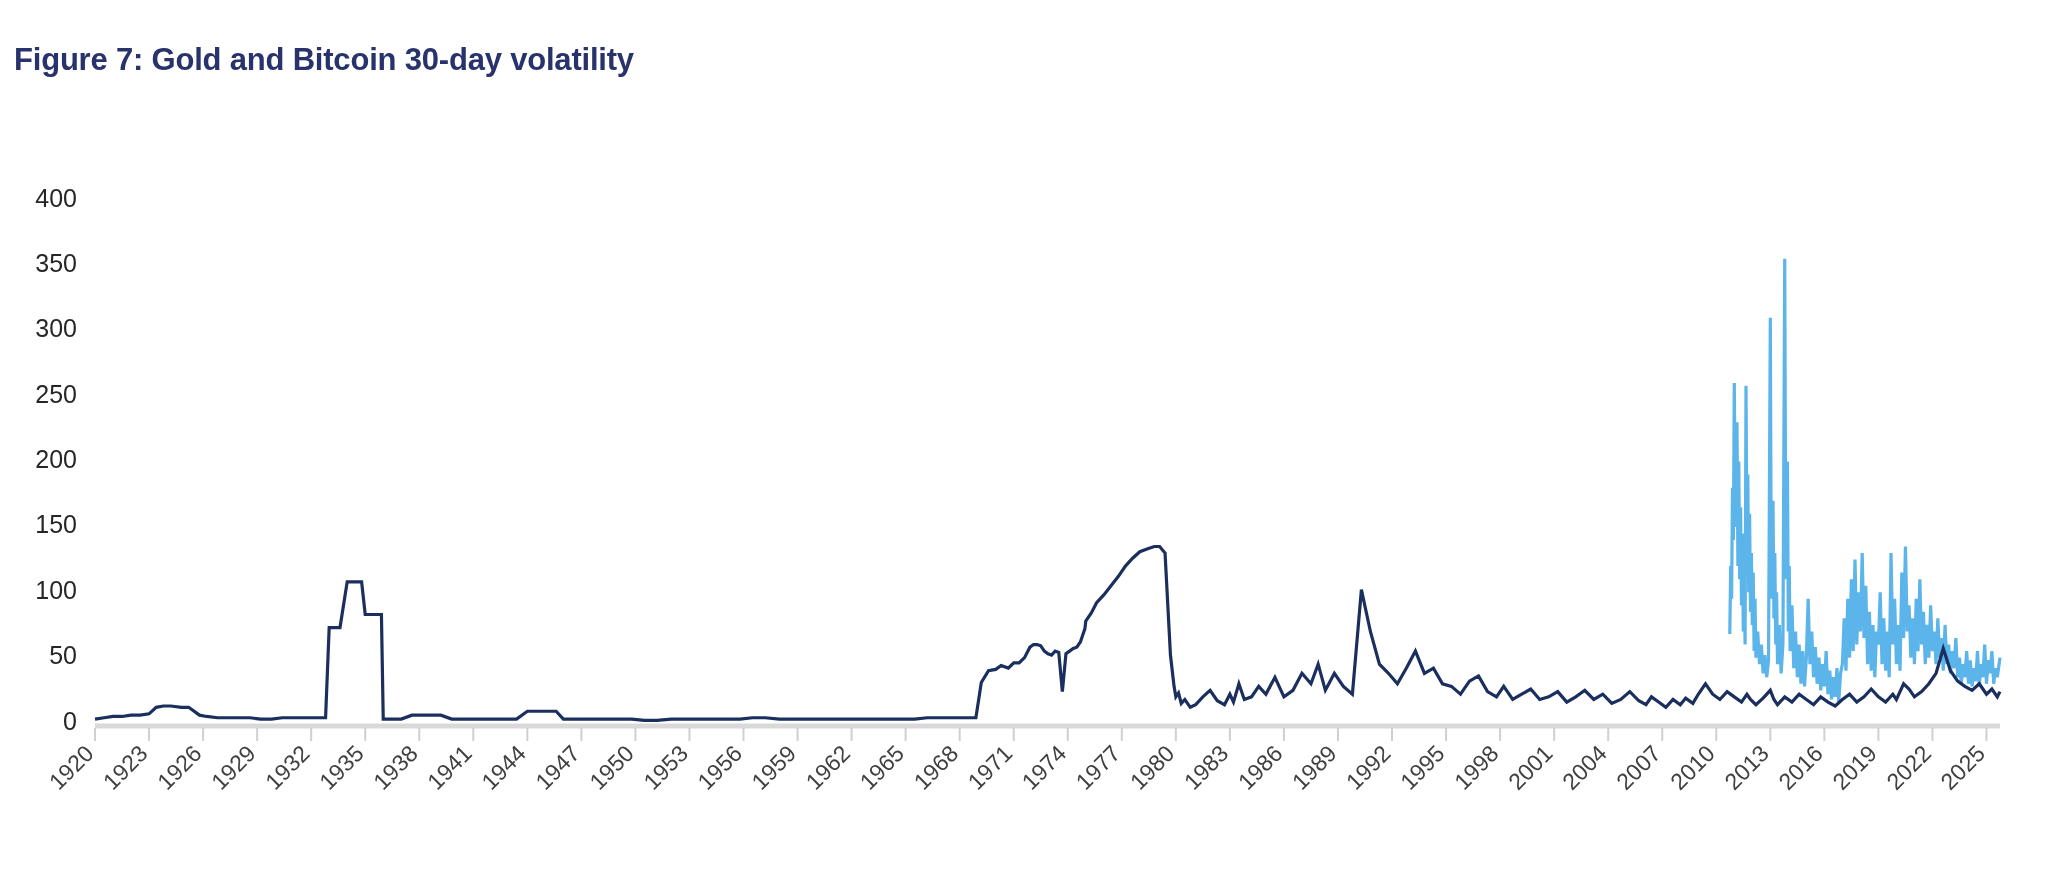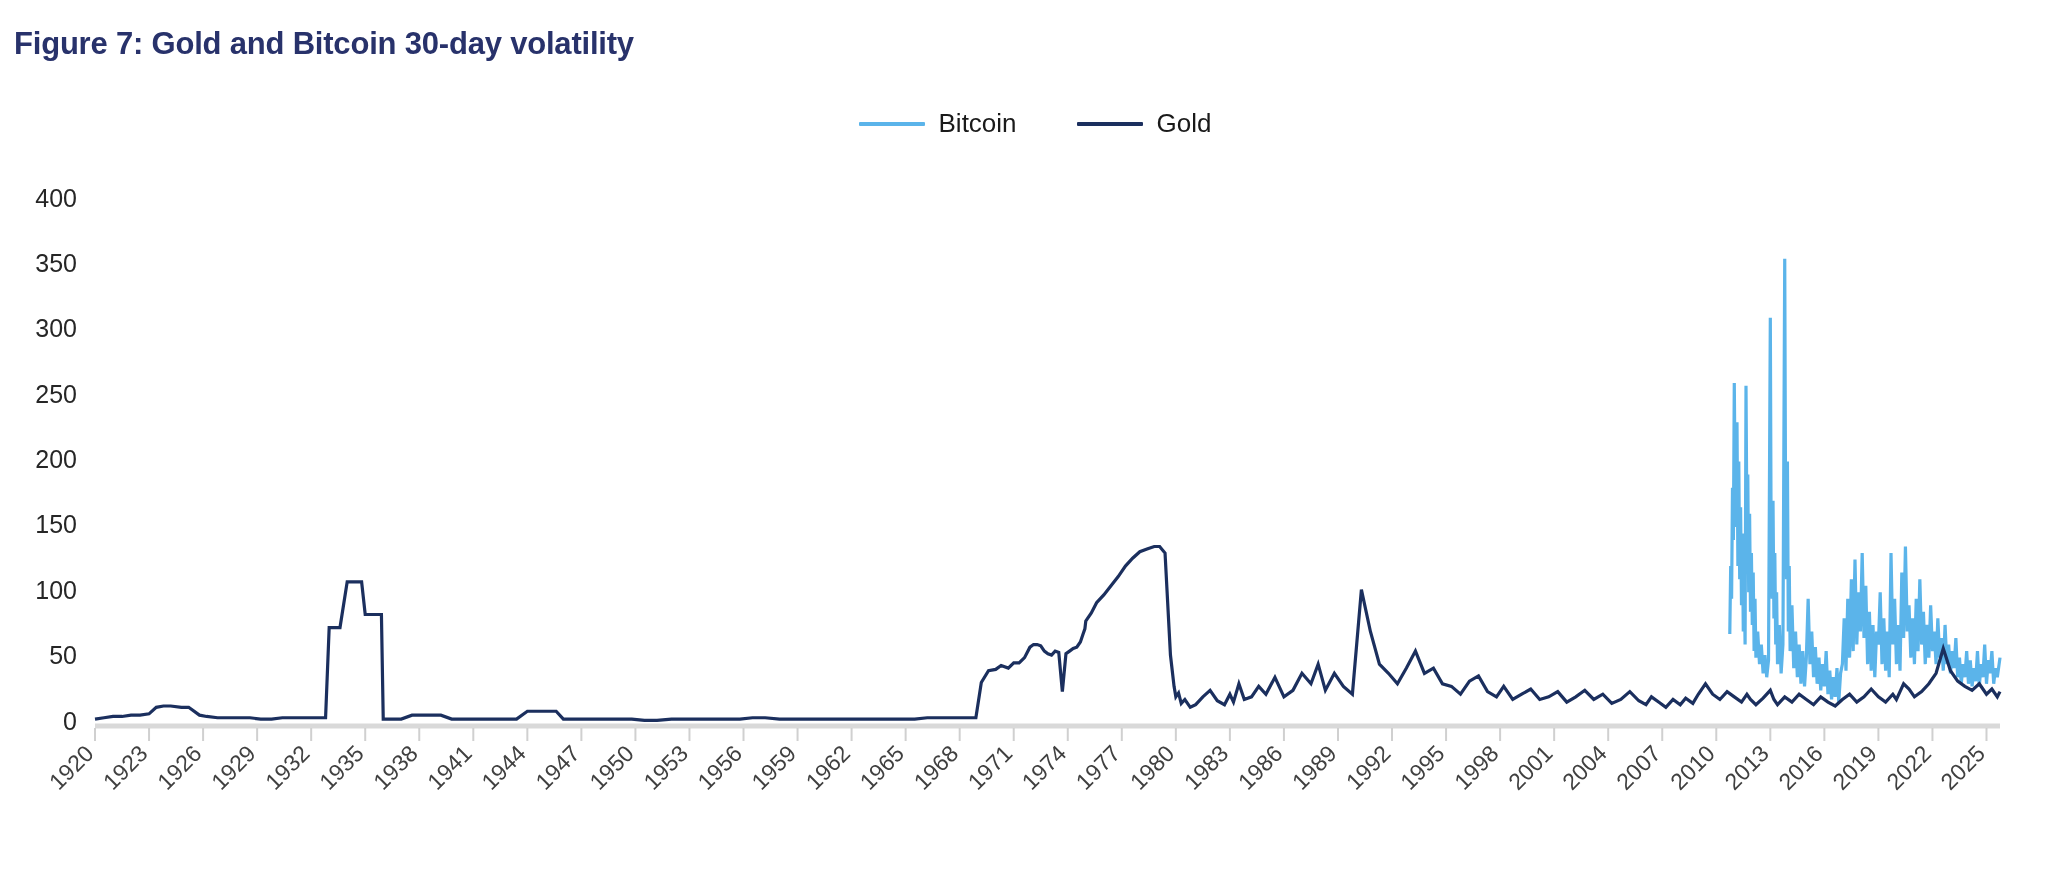--- a/index.html
+++ b/index.html
@@ -17,21 +17,21 @@
     position: relative;
   }
   #figure-root {
     position: relative;
     width: 2070px;
     height: 888px;
   }
   #figure-title {
     position: absolute;
     left: 14px;
-    top: 26px;
+    top: 42px;
     font-size: 31px;
     font-weight: bold;
     color: #28326B;
     letter-spacing: -0.2px;
     white-space: nowrap;
   }
   #legend {
     position: absolute;
     left: 0;
     top: 108px;
@@ -94,30 +94,20 @@
     white-space: nowrap;
   }
 </style>
 </head>
 <body>
 
 <div id="figure-root">
 
   <div id="figure-title" style="color: rgb(40, 50, 107);">Figure 7: Gold and Bitcoin 30-day volatility</div>
 
-  <div id="legend">
-    <div class="legend-entry">
-      <span class="legend-swatch" style="background: rgb(91, 180, 234);"></span>
-      <span class="legend-label">Bitcoin</span>
-    </div>
-    <div class="legend-entry">
-      <span class="legend-swatch" style="background: rgb(27, 47, 94);"></span>
-      <span class="legend-label">Gold</span>
-    </div>
-  </div>
 
   <div id="plot-wrap">
     <svg id="plot-svg" width="2070" height="888" viewBox="0 0 2070 888">
       <g id="y-ticks">
           <text class="ytick-label" x="77" y="723">0</text>
           <text class="ytick-label" x="77" y="657.625">50</text>
           <text class="ytick-label" x="77" y="592.25">100</text>
           <text class="ytick-label" x="77" y="526.875">150</text>
           <text class="ytick-label" x="77" y="461.5">200</text>
           <text class="ytick-label" x="77" y="396.125">250</text>

